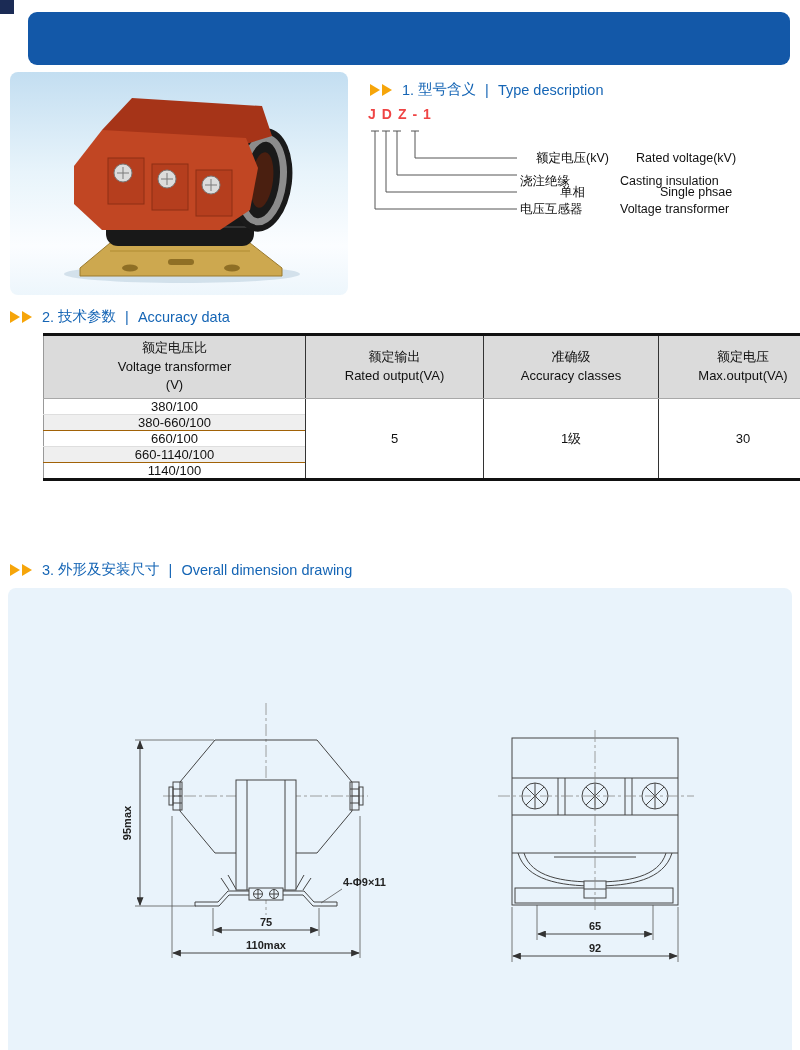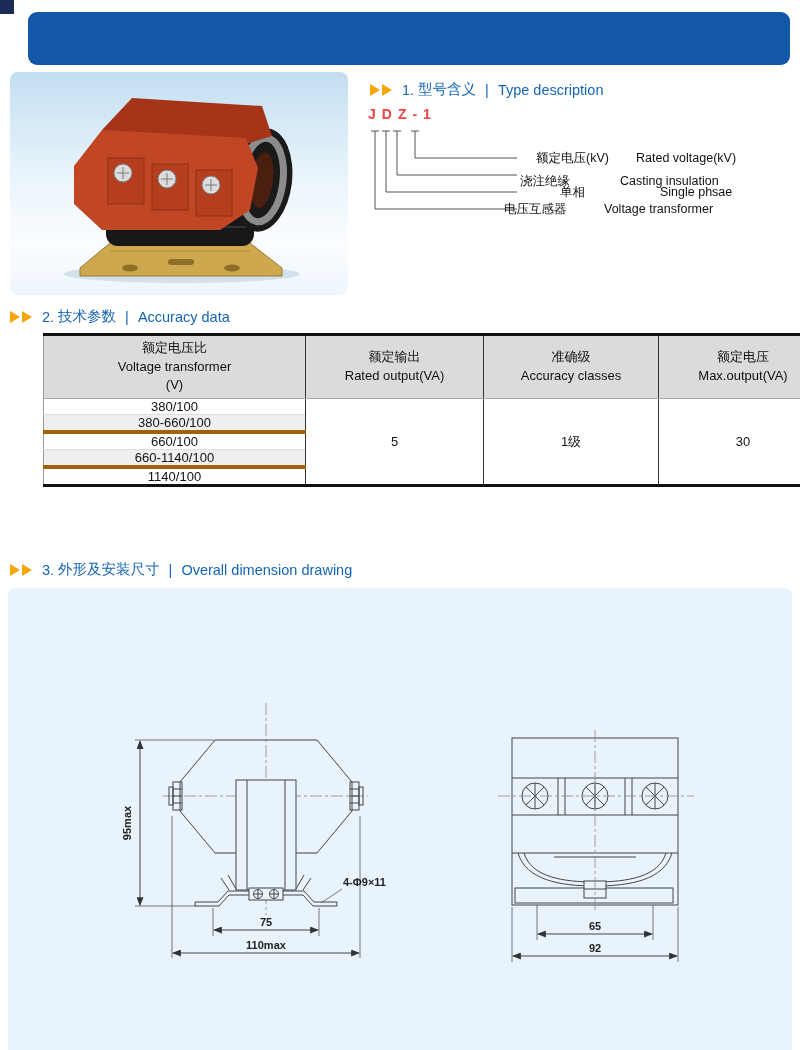--- a/index.html
+++ b/index.html
@@ -43,21 +43,21 @@
   .tech-table { position:absolute; left:8px; top:333px; width:784px; border-collapse:collapse;
     table-layout:fixed;margin-left:35px; }
   .tech-table th, .tech-table td { text-align:center; vertical-align:middle; color:#111; }
   .tech-table thead th { height:64px; background:#DBDBDB; font-weight:normal; font-size:13px;
     line-height:1.45; border-bottom:1px solid #A8A8A8; }
   .tech-table thead th + th, .tech-table .vline { border-left:1px solid #333;text-align:center; }
   .tech-table { border-top:3px solid #111; border-bottom:3px solid #111;
     border-left:1px solid #999; border-right:1px solid #999; }
   .tech-table tbody td { height:16px; font-size:13px; }
   .tech-table tbody tr.alt td.ratio { background:#EFEFEF; border-top:1px solid #DEDEDE;
-    border-bottom:4px solid #a16207;text-align:center; }
+    border-bottom:1px solid #a16207;text-align:center; }
   .h-zh,.h-en,.h-unit { display:block; }
 
   
   .drawing-panel { position:absolute; left:8px; top:588px; width:784px; height:462px;
     background:#E9F3FB; border-radius:8px 8px 0 0; }
   .drawing { position:absolute; }
   .dim-text { font:bold 11px "Liberation Sans", sans-serif; fill:#222; }
   .dline { stroke:#444; stroke-width:1; fill:none; }
   .dthin { stroke:#555; stroke-width:.8; fill:none; }
   .dcenter { stroke:#888; stroke-width:.8; fill:none; stroke-dasharray:12 3 3 3; }
@@ -144,21 +144,21 @@
     <span class="en">Rated voltage(kV)</span>
   </div>
   <div class="legend-row" style="left:520px; top:173px;">
     <span class="zh">浇注绝缘</span>
     <span class="en">Casting insulation</span>
   </div>
   <div class="legend-row" style="left:536px; top:184px;margin-left:24px;">
     <span class="zh">单相</span>
     <span class="en">Single phsae</span>
   </div>
-  <div class="legend-row" style="left:504px; top:201px;">
+  <div class="legend-row" style="left:520px; top:201px;">
     <span class="zh">电压互感器</span>
     <span class="en">Voltage transformer</span>
   </div>
 
   <div class="sec-title" style="left:10px; top:307px;">
     <span class="tri"></span>
       <span class="tri"></span>
     <span class="txt">2.</span>
     <span>技术参数</span>
     <span class="pipe">|</span>

